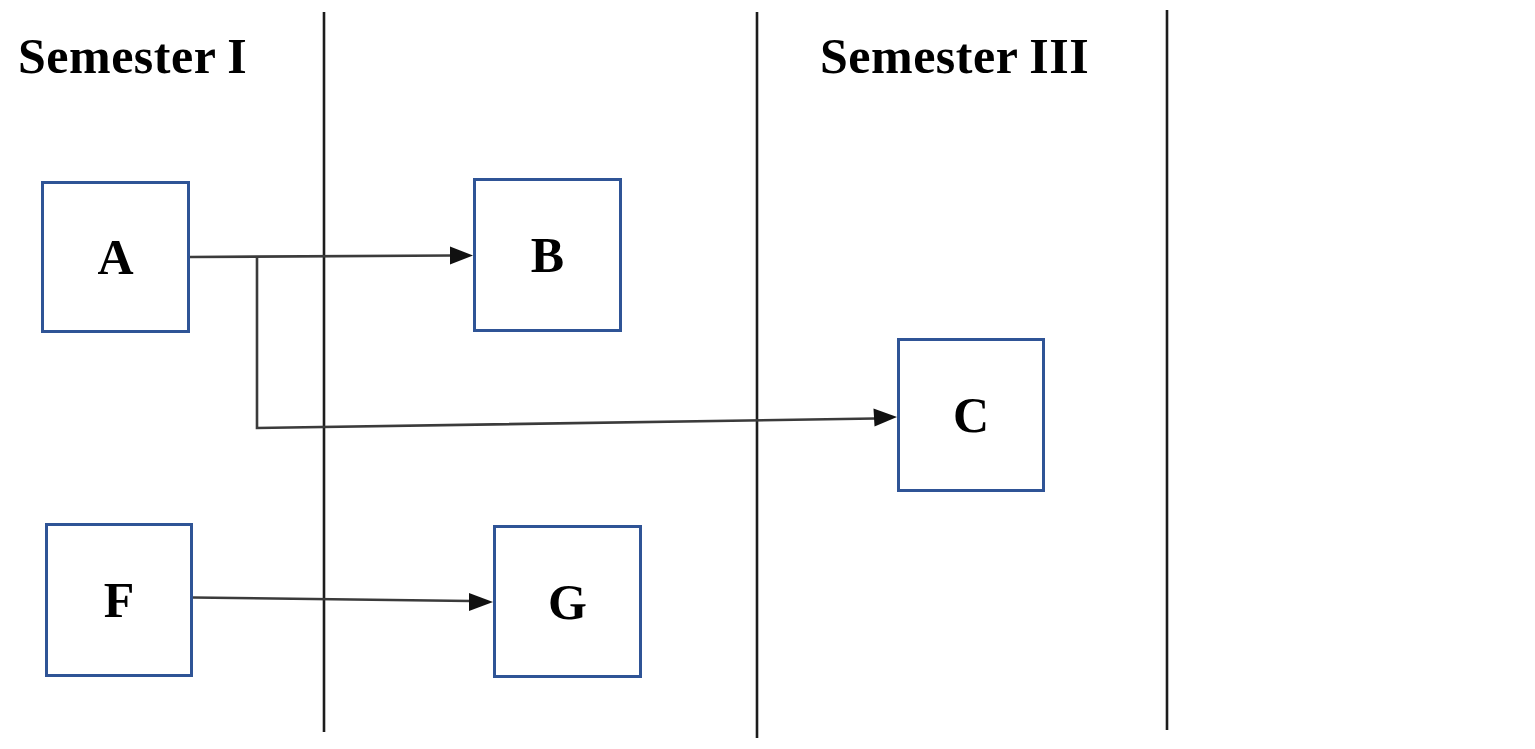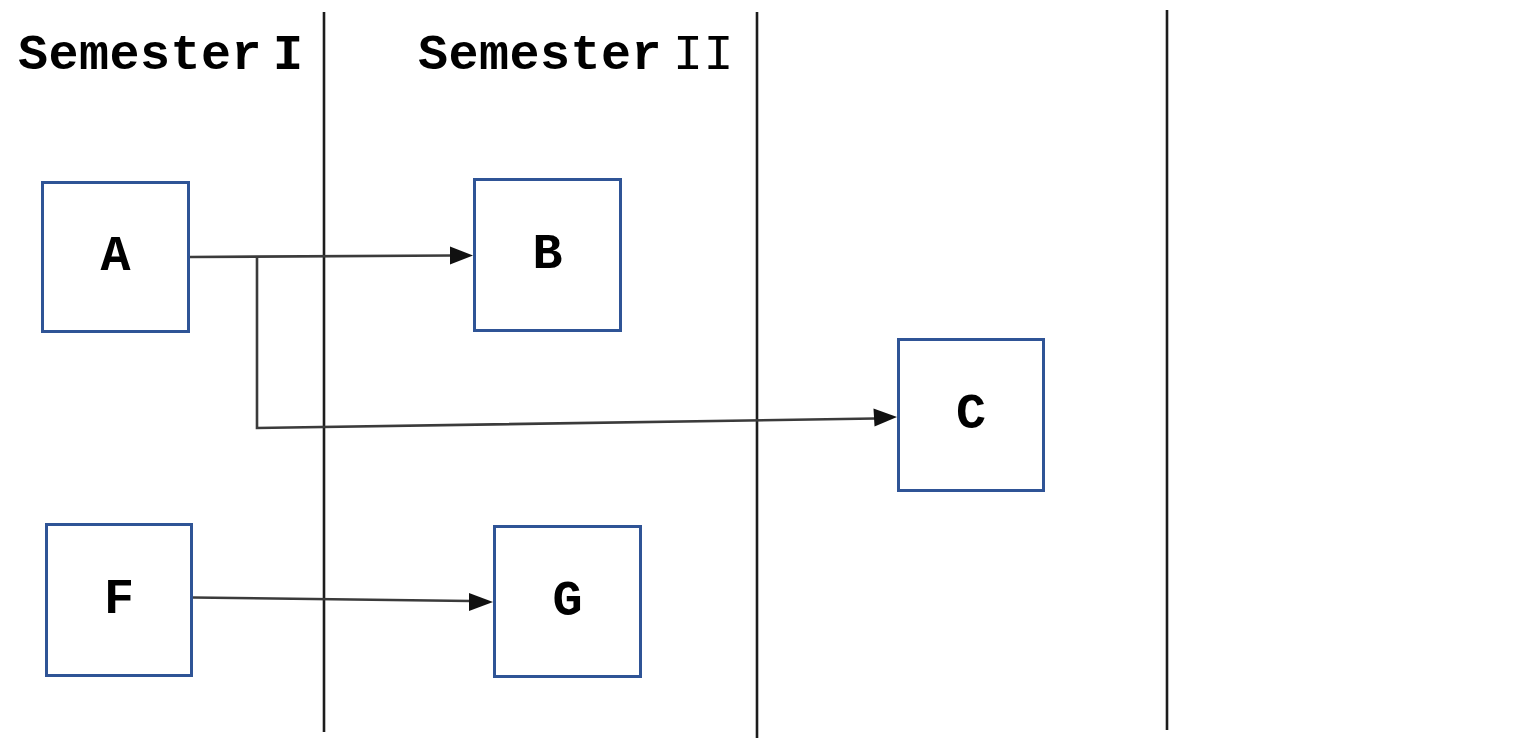--- a/index.html
+++ b/index.html
@@ -5,21 +5,21 @@
   html, body {
     margin: 0;
     padding: 0;
     background: #ffffff;
   }
   .canvas {
     position: relative;
     width: 1535px;
     height: 749px;
     background: var(--bg, #ffffff);
-    font-family: Liberation Mono, monospace;
+    font-family: Liberation Serif, serif;
     color: var(--text, #000000);
     overflow: hidden;
   }
   svg.overlay {
     position: absolute;
     left: 0;
     top: 0;
     width: 1535px;
     height: 749px;
     display: block;
@@ -93,21 +93,21 @@
       <polygon class="head" points="897,417 873.5,408.5 874.5,426.5"></polygon>
     </g>
 
     <g>
       <path class="edge" d="M 193 597.5 L 470 601"></path>
       <polygon class="head" points="493,602 469,593 469,611"></polygon>
     </g>
   </svg>
 
   <div class="hdr hdr-1"><span class="hw">Semester</span><span class="hn num-bold">I</span></div>
-  <div class="hdr hdr-2"><span class="hw">Semester</span><span class="hn num-regular">II</span></div>
+  <div class="hdr hdr-3"><span class="hw">Semester</span><span class="hn num-bold">III</span></div>
 
   <div class="node node-a">
       <span>A</span>
     </div>
   <div class="node node-b">
       <span>B</span>
     </div>
   <div class="node node-c">
       <span>C</span>
     </div>

